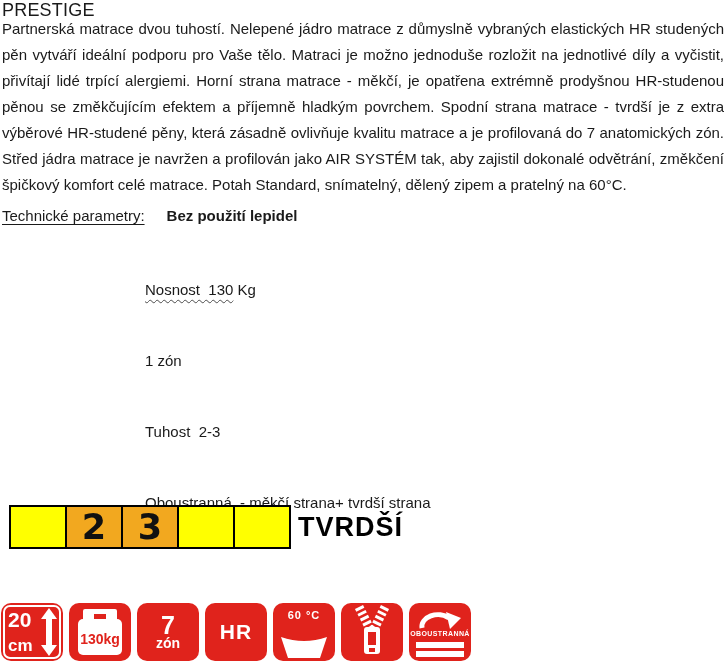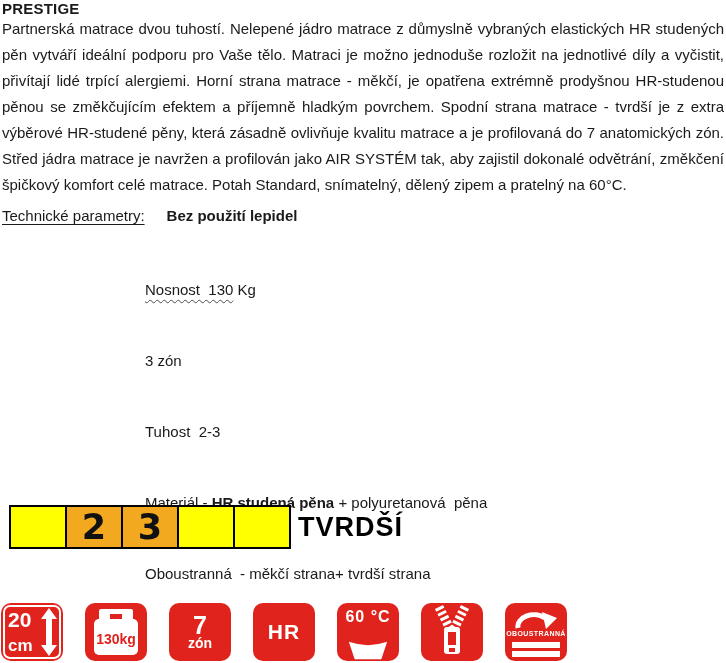--- a/index.html
+++ b/index.html
@@ -1,19 +1,19 @@
 <!DOCTYPE html>
 <html style="--icon-red: #e0231c; --scale-yellow: #ffff00; --scale-orange: #f2a81f; --ink: #1a1a1a;"><head>
 <meta charset="utf-8">
 <style>
   html,body{margin:0;padding:0;background:#fff}
   #page{position:relative;width:726px;height:663px;background:#fff;overflow:hidden;
         font-family:"Liberation Sans",sans-serif;color:#1a1a1a}
 
-  #title{position:absolute;left:2px;top:0;margin:0;font-size:15px;font-weight:700;letter-spacing:.2px}
+  #title{position:absolute;left:2px;top:0;margin:0;font-size:18px;font-weight:400;letter-spacing:.2px}
 
   #intro{position:absolute;left:2px;top:16px;width:722px;font-size:15px}
   .line{height:26px;line-height:26px;overflow:hidden;white-space:nowrap}
   .j{white-space:normal;text-align:justify;text-align-last:justify}
 
   #tech-heading{position:absolute;left:2px;top:207px;font-size:15px}
   .u{text-decoration:underline;text-underline-offset:3px}
   #tech-heading b{margin-left:22px}
 
   #tech-items{position:absolute;left:145px;top:237px;font-size:15px;white-space:pre}
@@ -21,33 +21,33 @@
   .wavy{text-decoration:underline;text-decoration-style:wavy;text-decoration-color:#4c4c4c;
         text-decoration-thickness:1px;text-underline-offset:4px}
 
   #scale{position:absolute;left:2px;top:505px;display:flex;align-items:center}
   .scale-label{font-size:27px;font-weight:700;letter-spacing:1px;color:#000}
   .cells{display:flex;margin:0 7px}
   .cell{width:54px;height:40px;border:2px solid #000;display:flex;align-items:center;justify-content:center;
         font-family:"DejaVu Sans",sans-serif;font-size:35px;font-weight:700;color:#111}
   .cell + .cell{margin-left:-2px}
 
-  #icons{position:absolute;left:1px;top:603px;display:flex;gap:22px}
+  #icons{position:absolute;left:1px;top:603px;display:flex;gap:6px}
   .icon{width:62px;height:58px;background:var(--icon-red,#e0231c);border-radius:10px;position:relative;
         color:#fff;overflow:hidden;flex:0 0 auto}
   .i1-frame{position:absolute;inset:2px;border:2px solid #fff;border-radius:7px;pointer-events:none}
   .i1-text{position:absolute;left:7px;top:6px;font-weight:700;line-height:1}
   .i1-top{font-size:21px}
   .i1-bottom{font-size:17px;margin-top:7px}
   .i1-arrow{position:absolute;right:5px;top:5px}
   .icon-col{width:100%;height:100%;display:flex;flex-direction:column;align-items:center;justify-content:center;font-weight:700}
   .i3-top{font-size:25px;line-height:22px}
   .i3-bottom{font-size:14px;line-height:15px}
   .i4-label{font-size:21px;letter-spacing:1px}
-  .i5-label{font-size:16px;margin:5px 0 15px 0;letter-spacing:1px}
+  .i5-label{font-size:11px;margin:5px 0 15px 0;letter-spacing:1px}
   .i7-label{position:absolute;left:0;right:0;top:27px;text-align:center;font-size:7px;font-weight:700;letter-spacing:.4px}
 </style>
 </head>
 <body>
 
 <div id="page">
 
   <h1 id="title">PRESTIGE</h1>
 
   <div id="intro">
@@ -59,23 +59,22 @@
     <div class="line j">Střed jádra matrace je navržen a profilován jako AIR SYSTÉM tak, aby zajistil dokonalé odvětrání, změkčení a</div>
     <div class="line">špičkový komfort celé matrace. Potah Standard, snímatelný, dělený zipem a pratelný na 60°C.</div>
   </div>
 
   <div id="tech-heading">
     <span class="u">Technické parametry:</span><b>Bez použití lepidel</b>
   </div>
 
   <div id="tech-items">
     <div class="titem"><span class="wavy">Nosnost  130</span><span> Kg</span></div>
-    <div class="titem">3 zón</div>
+    <div class="titem">1 zón</div>
     <div class="titem">Tuhost  2-3</div>
-    <div class="titem"><span>Materiál - </span><b>HR studená pěna</b><span> + polyuretanová  pěna</span></div>
     <div class="titem">Oboustranná  - měkčí strana+ tvrdší strana</div>
     
   </div>
 
   <div id="scale">
     <div class="cells">
       <div class="cell" style="background: rgb(255, 255, 0);"></div>
       <div class="cell" style="background: rgb(242, 168, 31);">2</div>
       <div class="cell" style="background: rgb(242, 168, 31);">3</div>
       <div class="cell" style="background: rgb(255, 255, 0);"></div>

